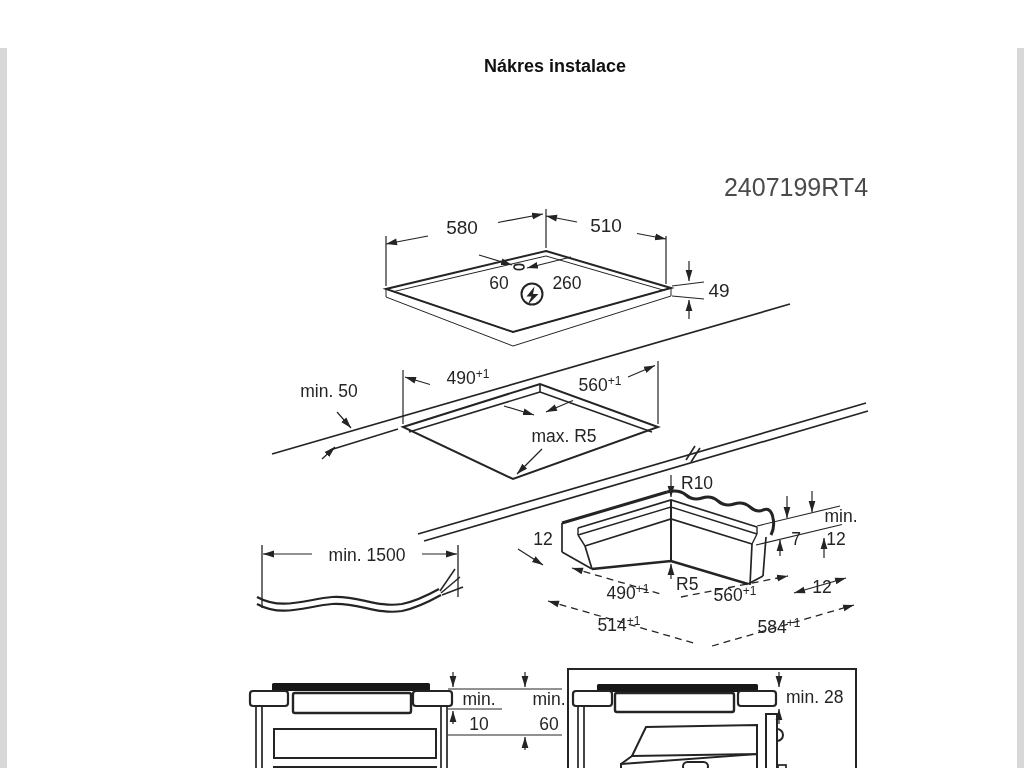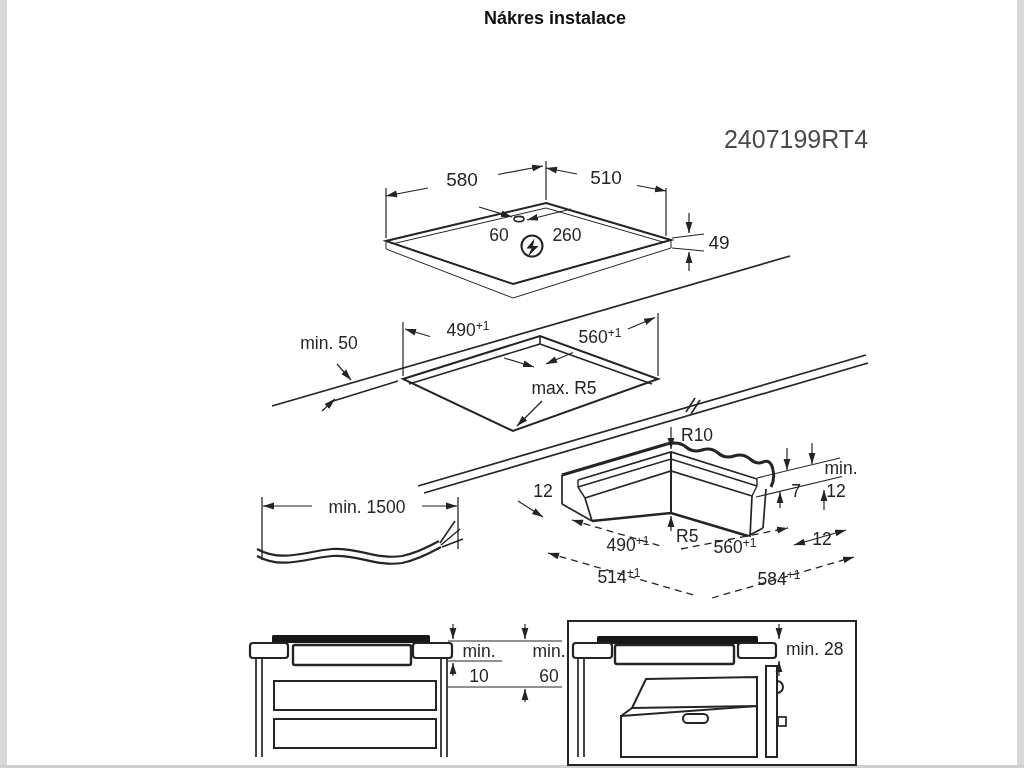--- a/index.html
+++ b/index.html
@@ -1,16 +1,16 @@
 <!DOCTYPE html>
 <html><head>
 <meta charset="utf-8">
 <style>
   html,body{margin:0;padding:0;background:#ffffff;width:1024px;height:768px;overflow:hidden;}
-  #stage{position:relative;width:1024px;height:673px;background:#ffffff;}
+  #stage{position:relative;width:1024px;height:673px;background:#ffffff;margin-top:48px;}
   svg{position:absolute;left:0;top:0;}
   svg text{font-family:"Liberation Sans",sans-serif;fill:#242424;font-size:17.5px;}
   .title{font-size:18px;font-weight:bold;fill:#101010;}
   .model{font-size:25px;fill:#4a4a4a;}
   .big{font-size:19px;}
   .sup{font-size:12px;}
   .ln{stroke:#242424;fill:none;}
   .art{stroke-width:2;}
   .bold{stroke-width:3;}
   .thin{stroke-width:1.2;}

